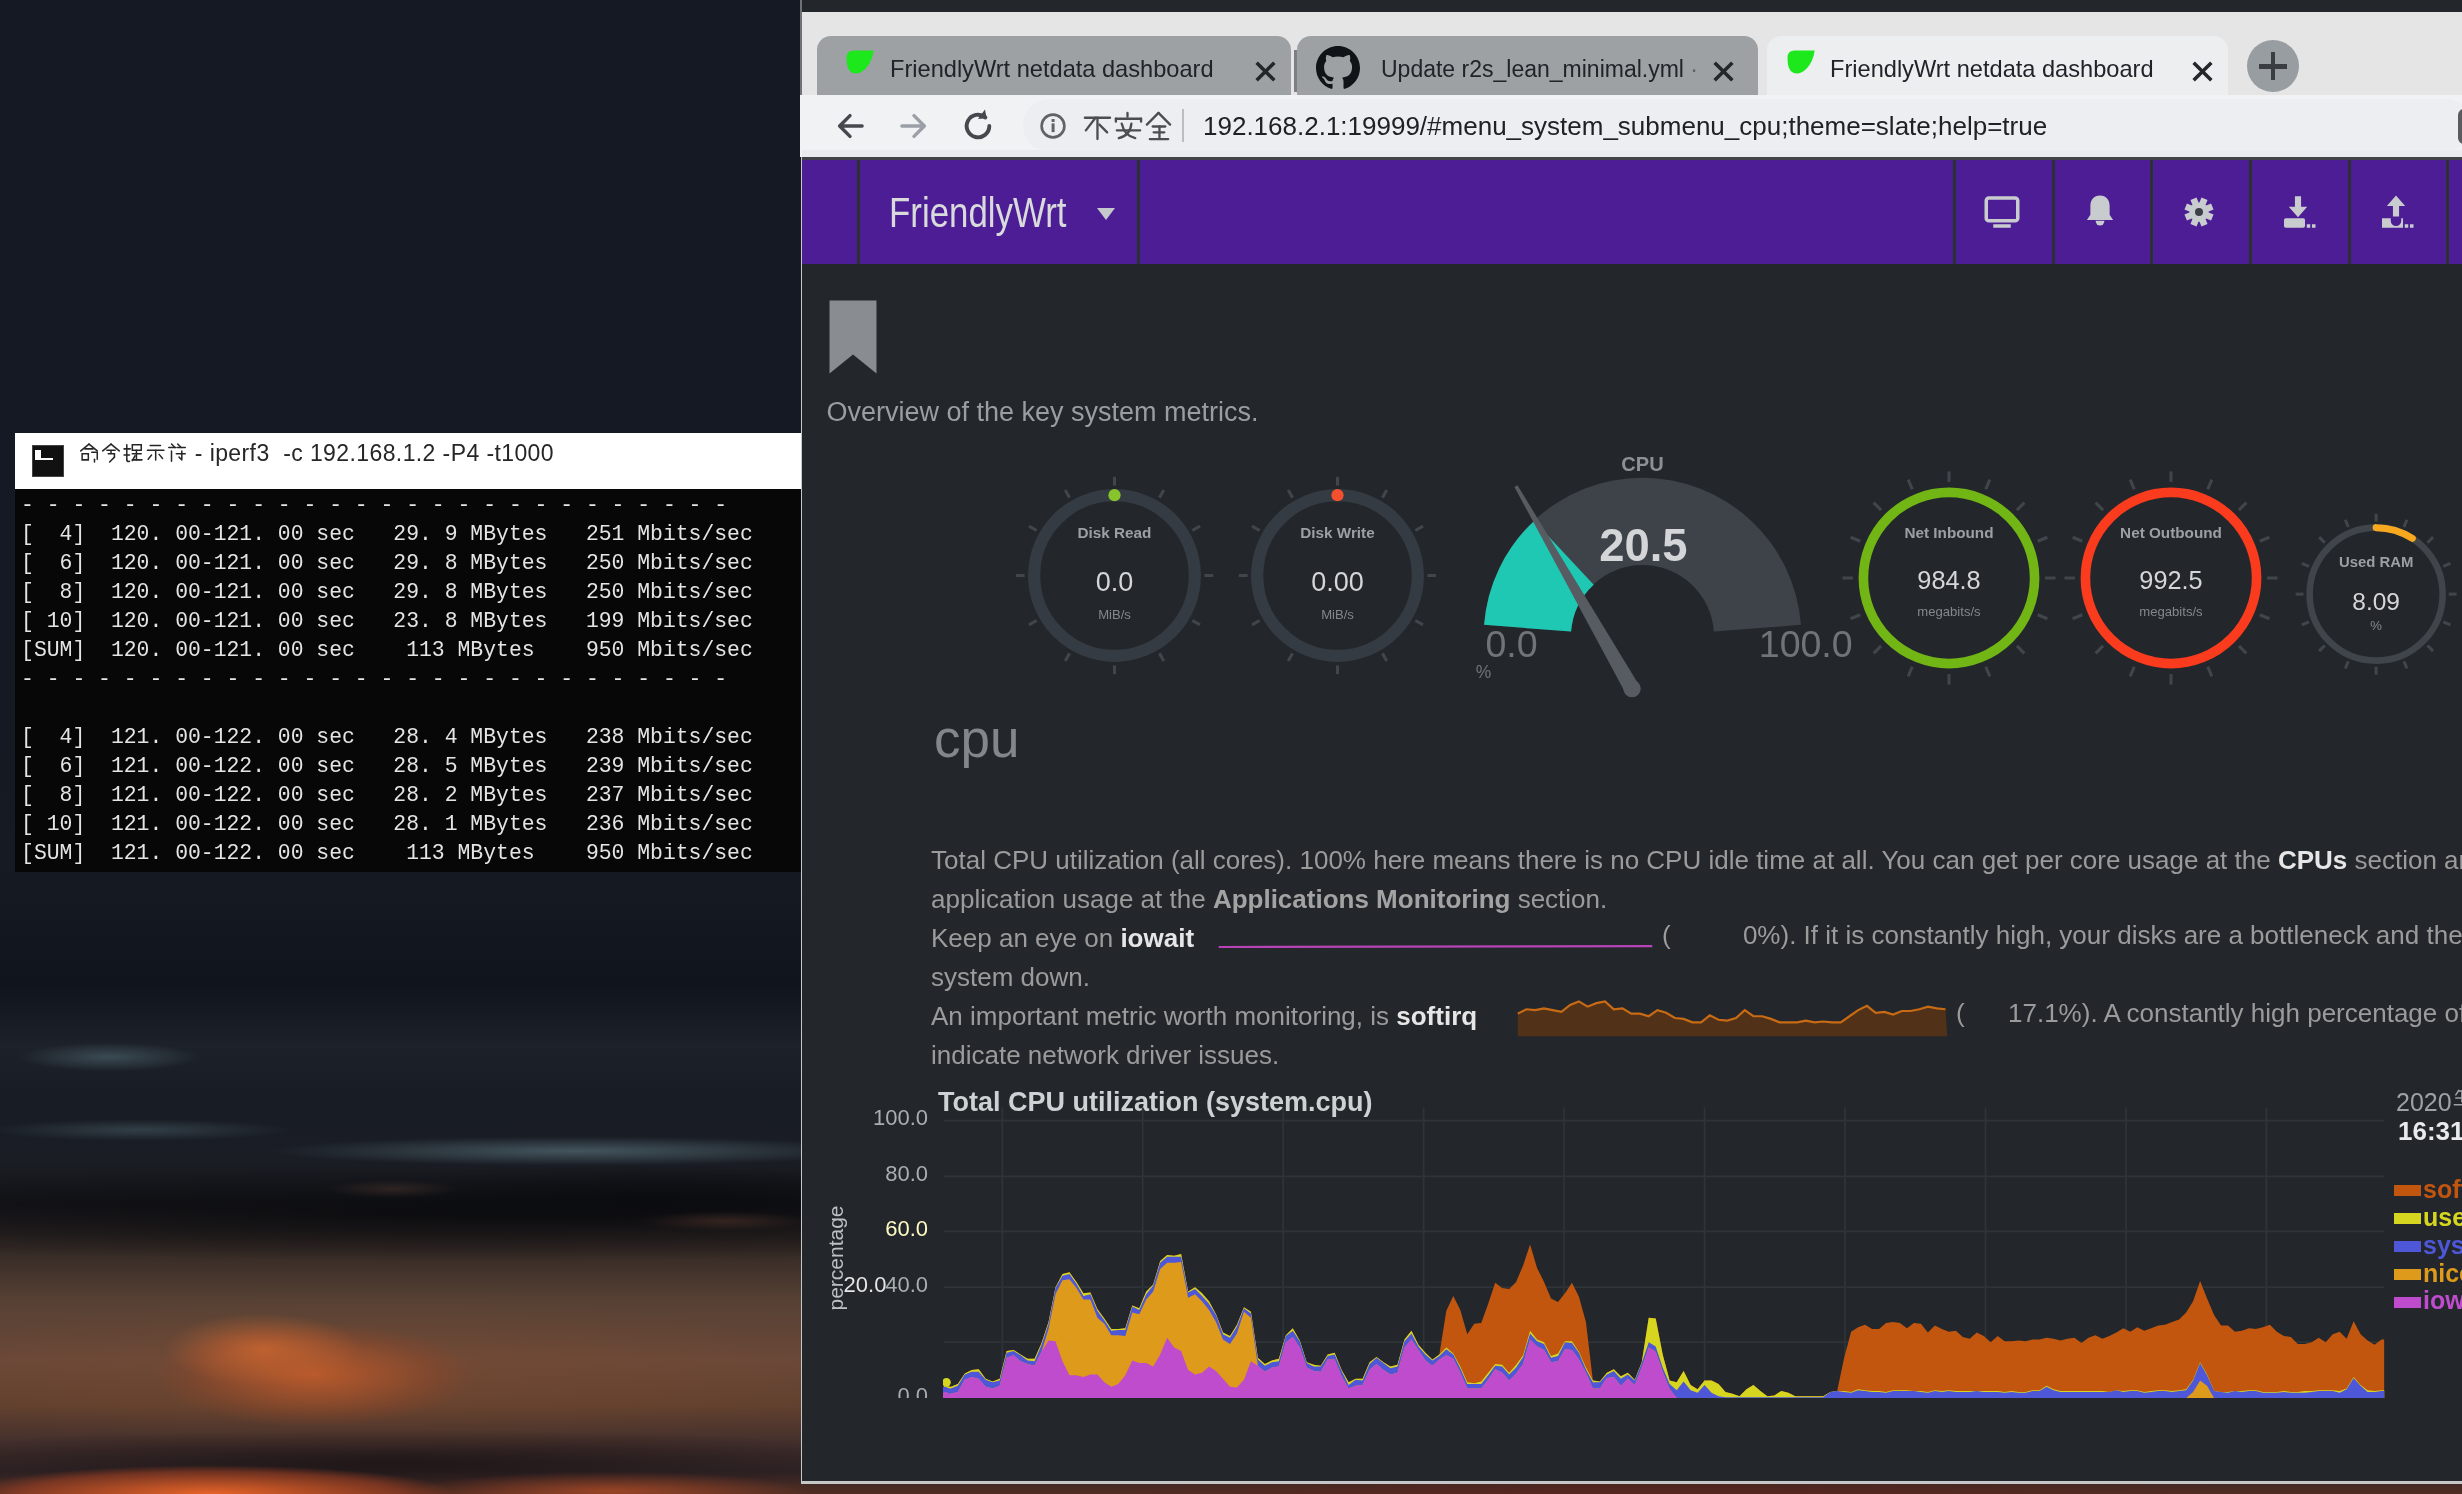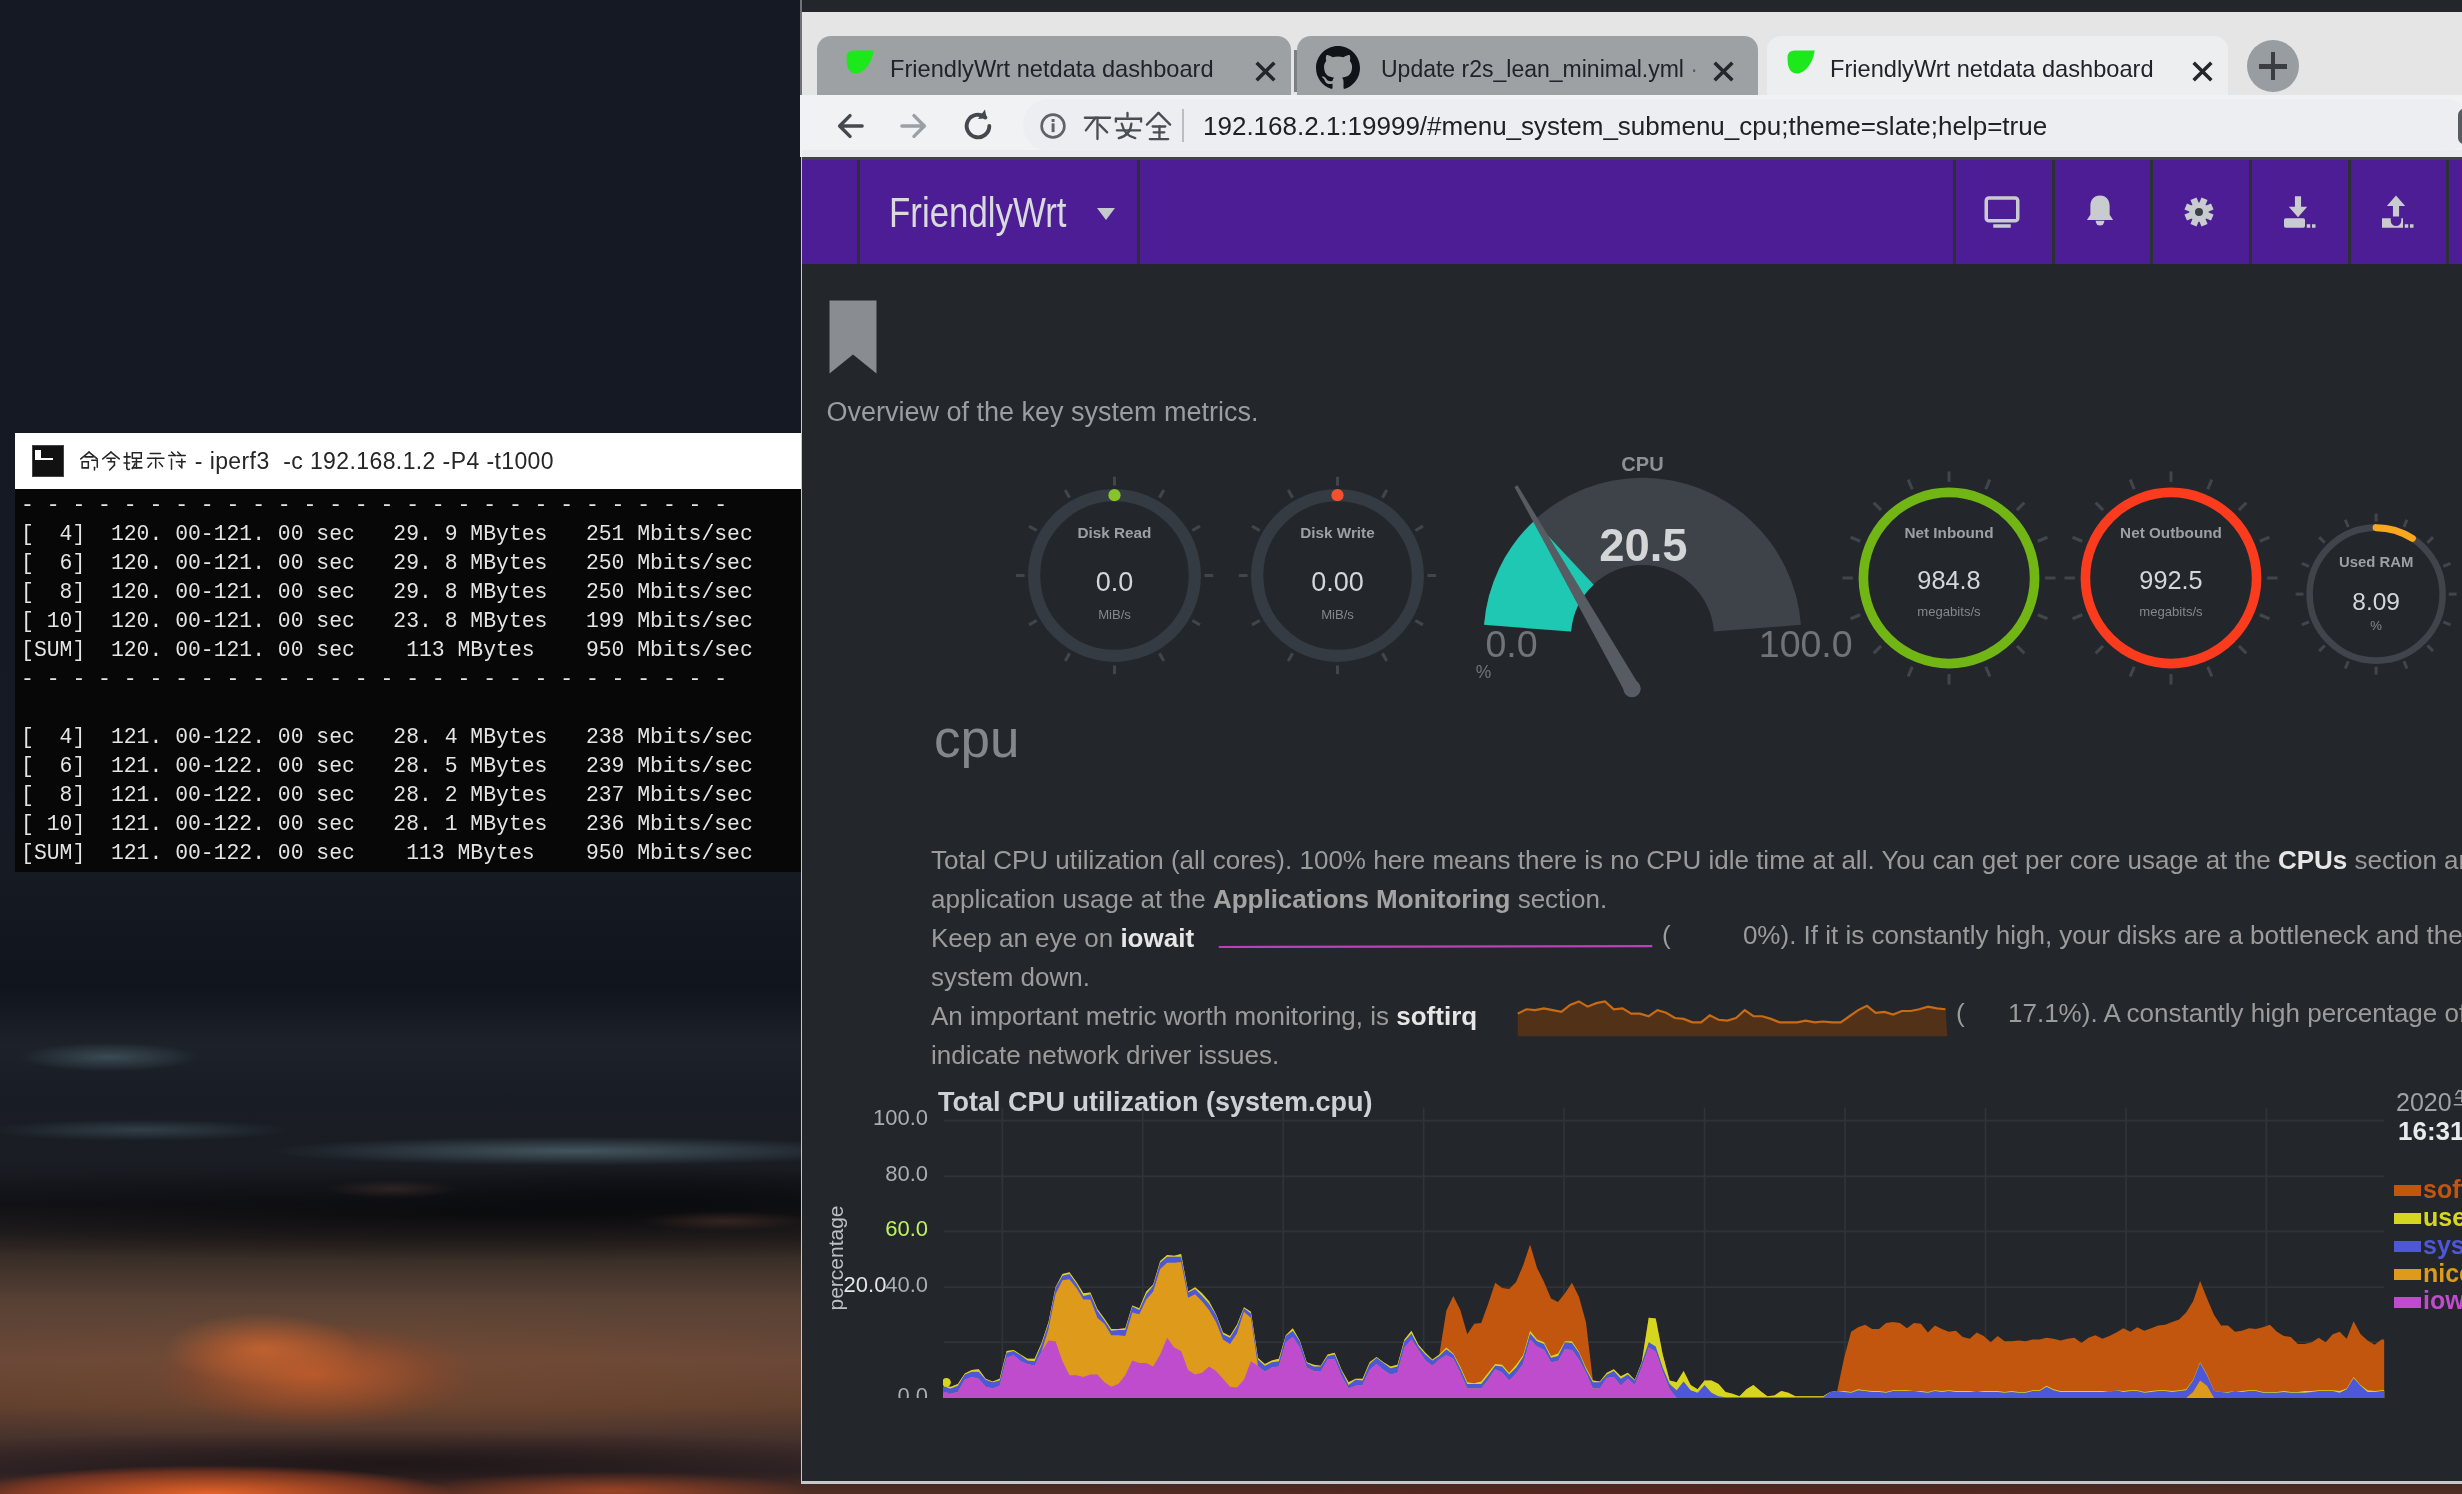--- a/index.html
+++ b/index.html
@@ -19,21 +19,21 @@
  radial-gradient(ellipse 122px 14px at 725px 1221px, rgba(160,95,70,.25), rgba(0,0,0,0) 70%),
  radial-gradient(ellipse 1135px 61px at 480px 1214px, rgba(8,9,12,.82), rgba(0,0,0,0) 78%),
  radial-gradient(ellipse 367px 44px at 664px 1198px, rgba(10,11,14,.65), rgba(0,0,0,0) 75%),
  radial-gradient(ellipse 699px 42px at 393px 1463px, rgba(20,14,16,.68), rgba(0,0,0,0) 80%),
  linear-gradient(180deg,#141924 0%,#141923 42%,#151a23 58%,#10151d 66%,#1d2129 70%,#181c24 73.5%,#1a1d24 77.5%,#16161b 80.5%,#322824 83.5%,#564134 87%,#6a4838 91%,#62412f 94%,#44302c 96.5%,#322527 98.5%,#512d22 100%)}
 
 #term{position:absolute;left:15px;top:433px;width:788px;height:439px;background:#070707}
 #term .tbar{position:absolute;left:0;top:0;right:0;height:56px;background:#fff}
 #term .ticon{position:absolute;left:16.6px;top:12.2px;width:32px;height:32px;background:#111;border:1.7px solid #444}
 #term .ticon:before{content:"";position:absolute;left:2.6px;top:3.5px;width:12.2px;height:7.9px;border-left:6.1px solid #fff;border-bottom:2.6px solid #fff}
-#term .ttitle{position:absolute;left:63px;top:15px;font-size:23px;color:#262626;letter-spacing:0.4px;white-space:pre}
+#term .ttitle{position:absolute;left:63px;top:7px;font-size:23px;color:#262626;letter-spacing:0.4px;white-space:pre}
 #term pre{position:absolute;left:6.1px;top:58px;font-family:"Liberation Mono",monospace;font-size:21.4px;line-height:29px;color:#e4e4e4;white-space:pre}
 
 #browser{position:absolute;left:801px;top:0;width:1662px;height:1484px;background:#23272b;border-left:1.7px solid #c6c7c8;border-bottom:3.5px solid #c6c7c8}
 #tabstrip{position:absolute;left:0;top:12px;width:1660px;height:95px;background:#e5e5e5}
 .tab{position:absolute;top:23.6px;height:72px;border-radius:14px 14px 0 0}
 .tab.inactive{background:#9da1a4}
 .tab.active{background:#eceef0}.tab.active:before,.tab.active:after{content:"";position:absolute;bottom:0;width:14px;height:14px;background:radial-gradient(circle at 0 0, rgba(0,0,0,0) 13.5px, #eceef0 14px)}.tab.active:before{left:-14px;background:radial-gradient(circle at 0 0, rgba(0,0,0,0) 13.5px, #eceef0 14px)}.tab.active:after{right:-14px;background:radial-gradient(circle at 14px 0, rgba(0,0,0,0) 13.5px, #eceef0 14px)}
 .tabtitle{position:absolute;top:20px;font-size:23.6px;color:#20242a;white-space:nowrap;overflow:hidden}
 .tabx{position:absolute;top:24.4px;width:23px;height:23px}
 .tabx svg{display:block}
@@ -412,21 +412,21 @@
           <path d="M8,4 h19" stroke="#9ea2a6" stroke-width="2.0" fill="none" stroke-linecap="round"></path>
           <path d="M4,13 h25" stroke="#9ea2a6" stroke-width="2.0" fill="none" stroke-linecap="round"></path>
           <path d="M12,4 v14" stroke="#9ea2a6" stroke-width="2.0" fill="none" stroke-linecap="round"></path>
           <path d="M2,22 h28" stroke="#9ea2a6" stroke-width="2.0" fill="none" stroke-linecap="round"></path>
           <path d="M19,4 v26" stroke="#9ea2a6" stroke-width="2.0" fill="none" stroke-linecap="round"></path>
         </svg>3</div>
  <div class="abs" style="left:1596px;top:852px;font-size:26px;font-weight:bold;color:#e8eaec;white-space:nowrap">16:31:25</div>
  <div class="abs" style="left:-36px;top:982px;width:140px;text-align:center;font-size:21px;color:#bcc0c4;transform:rotate(-90deg)">percentage</div>
  <div class="abs" style="left:0;top:841px;width:126px;text-align:right;font-size:22px;color:#a8aeb2">100.0</div>
       <div class="abs" style="left:0;top:897px;width:126px;text-align:right;font-size:22px;color:#a8aeb2">80.0</div>
-      <div class="abs" style="left:0;top:952px;width:126px;text-align:right;font-size:22px;color:#bef264">60.0</div>
+      <div class="abs" style="left:0;top:952px;width:126px;text-align:right;font-size:22px;color:#fef9c3">60.0</div>
       <div class="abs" style="left:0;top:1008px;width:126px;text-align:right;font-size:22px;color:#a8aeb2">40.0</div>
       <div class="abs" style="left:0;top:1008px;width:126px;text-align:center;font-size:22px;color:#e5e5e5">20.0</div>
       <div class="abs" style="left:0;top:1119px;width:126px;text-align:right;font-size:22px;color:#a8aeb2">0.0</div>
  <svg class="abs" style="left:141px;top:840px" width="1442" height="294" viewBox="1080 1262 1651 337">
   <line x1="1080" y1="1281" x2="2731" y2="1281" stroke="#2e3438" stroke-width="2"></line>
         <line x1="1080" y1="1345" x2="2731" y2="1345" stroke="#2e3438" stroke-width="2"></line>
         <line x1="1080" y1="1408" x2="2731" y2="1408" stroke="#2e3438" stroke-width="2"></line>
         <line x1="1080" y1="1472" x2="2731" y2="1472" stroke="#2e3438" stroke-width="2"></line>
         <line x1="1080" y1="1535" x2="2731" y2="1535" stroke="#2e3438" stroke-width="2"></line>
         <line x1="1147" y1="1266" x2="1147" y2="1599" stroke="#2e3438" stroke-width="2"></line>

